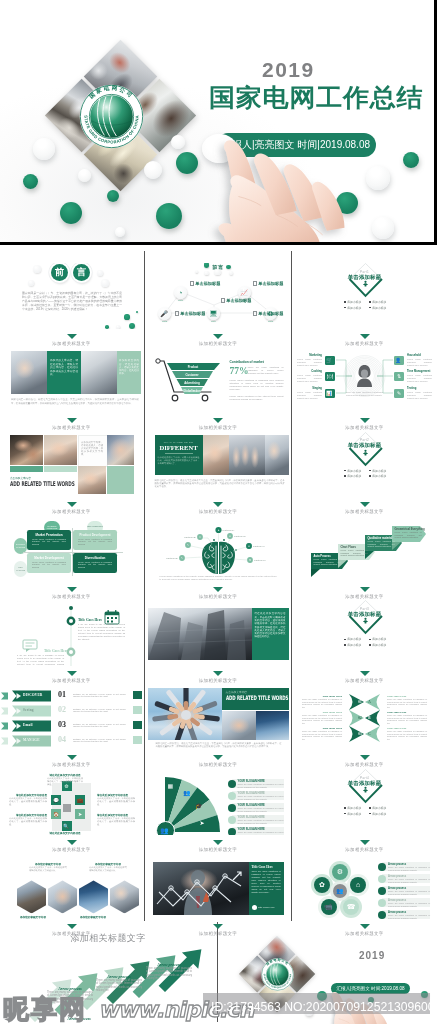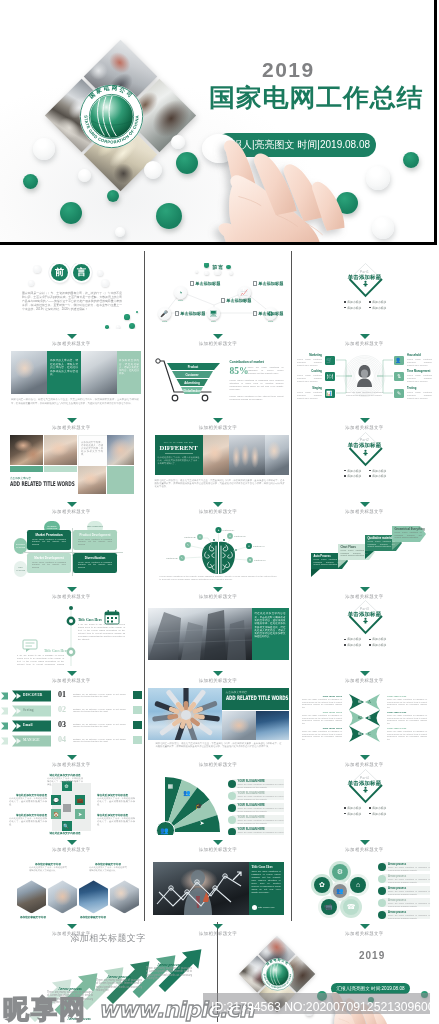--- a/index.html
+++ b/index.html
@@ -343,21 +343,21 @@
             <path d="M28.5,32 L60,32 L56,39 L32.5,39 Z" fill="#2d8465"></path>
             <path d="M33,40 L55,40 L51.5,47 L36.5,47 Z" fill="#73bb9f"></path>
             <g fill="#ffffff" font-size="2.8" font-weight="bold" text-anchor="middle">
               <text x="45" y="21">Product</text>
               <text x="44" y="29">Customer</text>
               <text x="44" y="37">Advertising</text>
               <text x="44" y="45">Globalization</text>
             </g>
           </svg>
           <div style="position: absolute; left: 82px; top: 13px; font-size: 3.2px; font-weight: bold; color: rgb(20, 107, 80);">Contribution of market</div>
-          <div style="position: absolute; left: 82px; top: 19px; font-size: 9.5px; font-weight: bold; color: rgb(94, 173, 143); font-family: &quot;Liberation Serif&quot;, serif;">85%</div>
+          <div style="position: absolute; left: 82px; top: 19px; font-size: 9.5px; font-weight: bold; color: rgb(94, 173, 143); font-family: &quot;Liberation Serif&quot;, serif;">77%</div>
           <div style="position: absolute; left: 100px; top: 19px; width: 36px; font-size: 2.3px; line-height: 3px; color: rgb(163, 164, 166); text-align: justify;">There are many variations of passages of Lorem Ipsum available but the majority have</div>
           <div style="position: absolute; left: 82px; top: 32px; width: 54px; font-size: 2.3px; line-height: 3px; color: rgb(163, 164, 166); text-align: justify;">Lorem Ipsum variations of passages have suffered alteration in some form by injected humour randomised words which do not look even slightly believable.</div>
           <div style="position: absolute; left: 82px; top: 48px; width: 54px; font-size: 2.3px; line-height: 3px; color: rgb(163, 164, 166); text-align: justify;">Lorem Ipsum variations of the internet tend repeat predefined chunks as necessary.</div>
         </div>
       </div>
       <div class="cell" style="left: 294px; top: 347.35px; height: 66px;">
         <div class="slide">
           <svg viewBox="0 0 141 66" width="141" height="66" style="position: absolute; left: 0px; top: 0px;">
             <circle cx="70.5" cy="29" r="10" fill="none" stroke="#d3dbd8" stroke-width="0.3"></circle>
             <circle cx="70.5" cy="29" r="11.5" fill="none" stroke="#d3dbd8" stroke-width="0.3"></circle>

